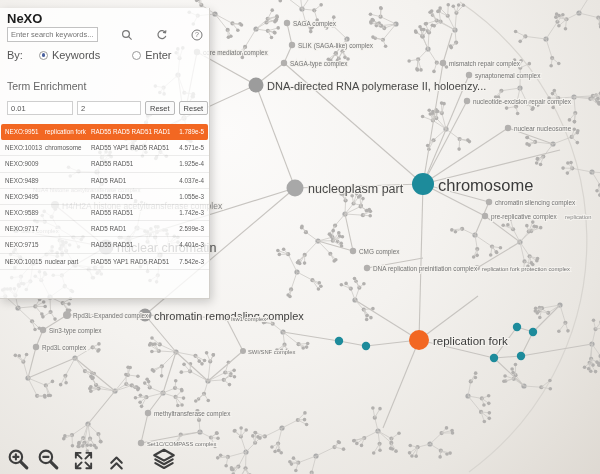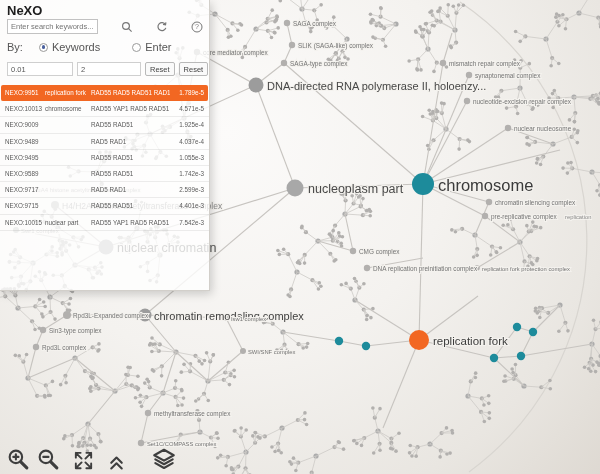--- a/index.html
+++ b/index.html
@@ -1,21 +1,21 @@
 <!DOCTYPE html>
 <html><head>
 <meta charset="utf-8">
 <style>
   html,body{margin:0;padding:0;background:#ddd;}
   #stage{position:relative;width:600px;height:474px;overflow:hidden;
     font-family:"Liberation Sans",sans-serif;
     background:radial-gradient(circle at 38% 28%, #fcfbfa 0%, #f4f2ef 45%, #e9e6e1 78%, #ded9d2 100%);}
   #net{position:absolute;left:0;top:0;}
   
-  .panel{position:absolute;left:0;top:0;width:210px;height:291px;box-sizing:border-box;
+  .panel{position:absolute;left:0;top:8px;width:210px;height:291px;box-sizing:border-box;
     background:rgba(255,255,255,0.78);border-right:1px solid #d2cfca;border-bottom:1px solid #d2cfca;
     box-shadow:2px 3px 9px rgba(0,0,0,0.18);}
   .p-title{margin:3px 0 0 7px;font-size:13px;font-weight:bold;color:#1d1d1d;line-height:15px;}
   .search-row{display:flex;align-items:center;margin:1px 6px 0 7px;gap:23px;}
   .search-row input{flex:1;height:13px;border:1px solid #c2c2c2;font-size:7.5px;padding:0 3px;color:#555;background:#fff;outline:none;min-width:0;}
   .hicon{flex:0 0 auto;display:flex;cursor:pointer;}
   .by-row{display:flex;align-items:center;margin:7px 0 0 7px;font-size:11px;color:#555;gap:4px;}
   .radio{width:7px;height:7px;border:1px solid #9a9a9a;border-radius:50%;background:#fff;display:inline-flex;align-items:center;justify-content:center;}
   .radio .dot{width:3.5px;height:3.5px;border-radius:50%;background:#49609e;}
   .rgap{width:24px;}
@@ -1795,20 +1795,21 @@
       <span class="rgap" style="width:8px"></span>
       <span class="radio">
           <span class="dot"></span>
         </span>
       <span>Keywords</span>
       <span class="rgap"></span>
       <span class="radio"></span>
       <span>Enter</span>
     </div>
 
+    <div class="te-head">Term Enrichment</div>
 
 
     <div class="params">
       <input class="num1" type="text" value="0.01" style="">
       <input class="num2" type="text" value="2" style="">
       <button class="pbtn">Reset</button>
       <button class="pbtn">Reset</button>
     </div>
 
     <div class="results">

